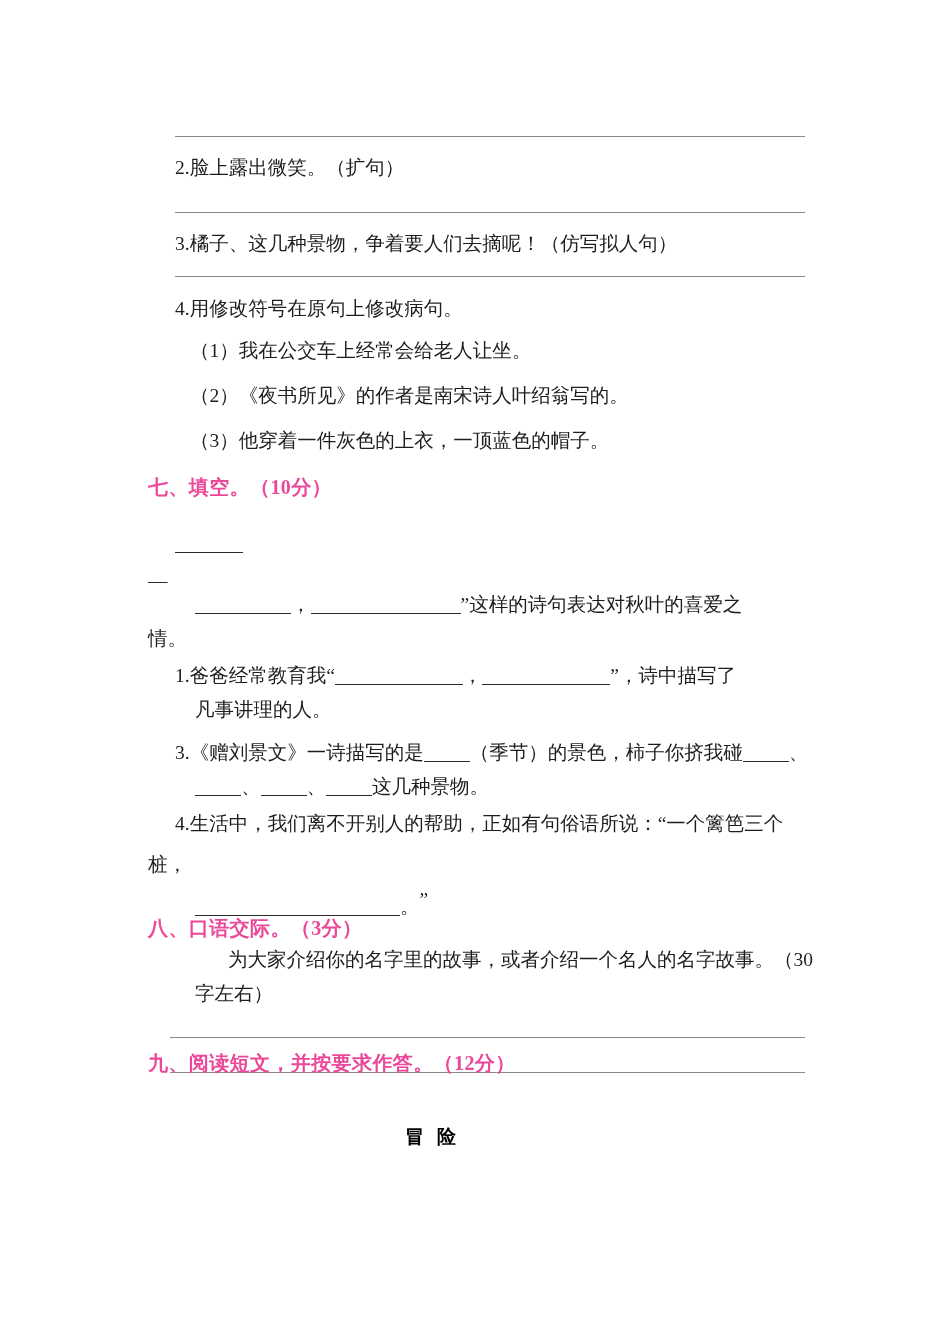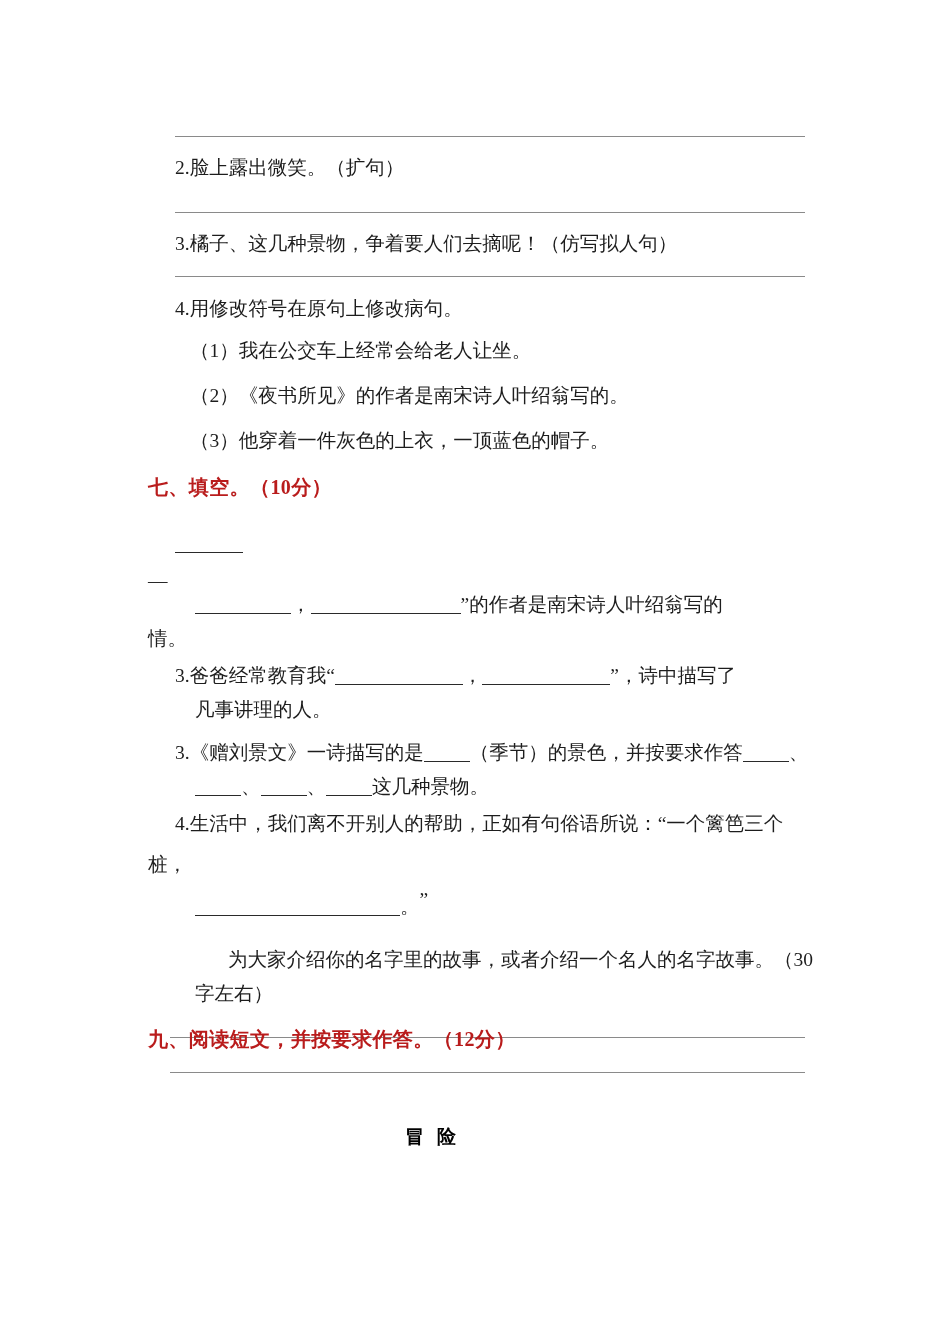--- a/index.html
+++ b/index.html
@@ -48,21 +48,21 @@
   .indent-sub { padding-left: 190px; }
   .indent-cont{ padding-left: 195px; }
   .indent-hang{ padding-left: 148px; }
 
   .sec-head {
     position: absolute;
     left: 148px;
     font-size: 20px;
     font-weight: bold;
     letter-spacing: 0.4px;
-    color: #b91c1c;
+    color: #ec4899;
     white-space: nowrap;
   }
 
   
   .u {
     display: inline-block;
     border-bottom: 1px solid #2a2a2a;
     vertical-align: -3px;
     height: 14px;
   }
@@ -138,55 +138,56 @@
 
   <div class="sec-head" style="top:474px;">七、填空。（10分）</div>
 
   <div class="blk qline indent-q" style="top:534px;">
     <span class="u u-tail"></span>
   </div>
 
   <div class="dash-frag" style="top:570px;">—</div>
 
   <div class="blk qline indent-cont" style="top:595px;">
-    <span class="u u-md"></span><span>，</span><span class="u u-xl"></span><span>”的作者是南宋诗人叶绍翁写的</span>
+    <span class="u u-md"></span><span>，</span><span class="u u-xl"></span><span>”这样的诗句表达对秋叶的喜爱之</span>
   </div>
 
   <div class="blk qline indent-hang" style="top:629px;">情。</div>
 
   <div class="blk qline indent-q" style="top:666px;">
-    <span>3.爸爸经常教育我“</span><span class="u u-lg"></span><span>，</span><span class="u u-lg"></span><span>”，诗中描写了</span>
+    <span>1.爸爸经常教育我“</span><span class="u u-lg"></span><span>，</span><span class="u u-lg"></span><span>”，诗中描写了</span>
   </div>
 
   <div class="blk qline indent-cont" style="top:700px;">凡事讲理的人。</div>
 
   <div class="blk qline indent-q" style="top:743px;">
-    <span>3.《赠刘景文》一诗描写的是</span><span class="u u-sm"></span><span>（季节）的景色，并按要求作答</span><span class="u u-sm"></span><span>、</span>
+    <span>3.《赠刘景文》一诗描写的是</span><span class="u u-sm"></span><span>（季节）的景色，柿子你挤我碰</span><span class="u u-sm"></span><span>、</span>
   </div>
 
   <div class="blk qline indent-cont" style="top:777px;">
     <span class="u u-sm"></span><span>、</span><span class="u u-sm"></span><span>、</span><span class="u u-sm"></span><span>这几种景物。</span>
   </div>
 
   <div class="blk qline indent-q" style="top:814px;">4.生活中，我们离不开别人的帮助，正如有句俗语所说：“一个篱笆三个</div>
   <div class="blk qline indent-hang" style="top:855px;">桩，</div>
 
   <div class="blk qline indent-cont" style="top:890px;">
     <span class="u u-xxl"></span><span>。</span><span style="vertical-align:7px;">”</span>
   </div>
 
+  <div class="sec-head" style="top:915px;">八、口语交际。（3分）</div>
 
   <div class="blk qline" style="top:950px; padding-left:228px;">为大家介绍你的名字里的故事，或者介绍一个名人的名字故事。（30</div>
   <div class="blk qline indent-cont" style="top:984px;">字左右）</div>
 
   <div class="blk" style="top:1037px;">
     <div class="rule" style="margin-left:170px;"></div>
   </div>
   <div class="blk" style="top:1072px;">
     <div class="rule" style="margin-left:170px;"></div>
   </div>
 
-  <div class="sec-head" style="top:1026px;">九、阅读短文，并按要求作答。（12分）</div>
+  <div class="sec-head" style="top:1050px;">九、阅读短文，并按要求作答。（12分）</div>
 
   <div class="passage-title" style="top:1124px;">冒险</div>
 
 
 </div>
 
 </body></html>

